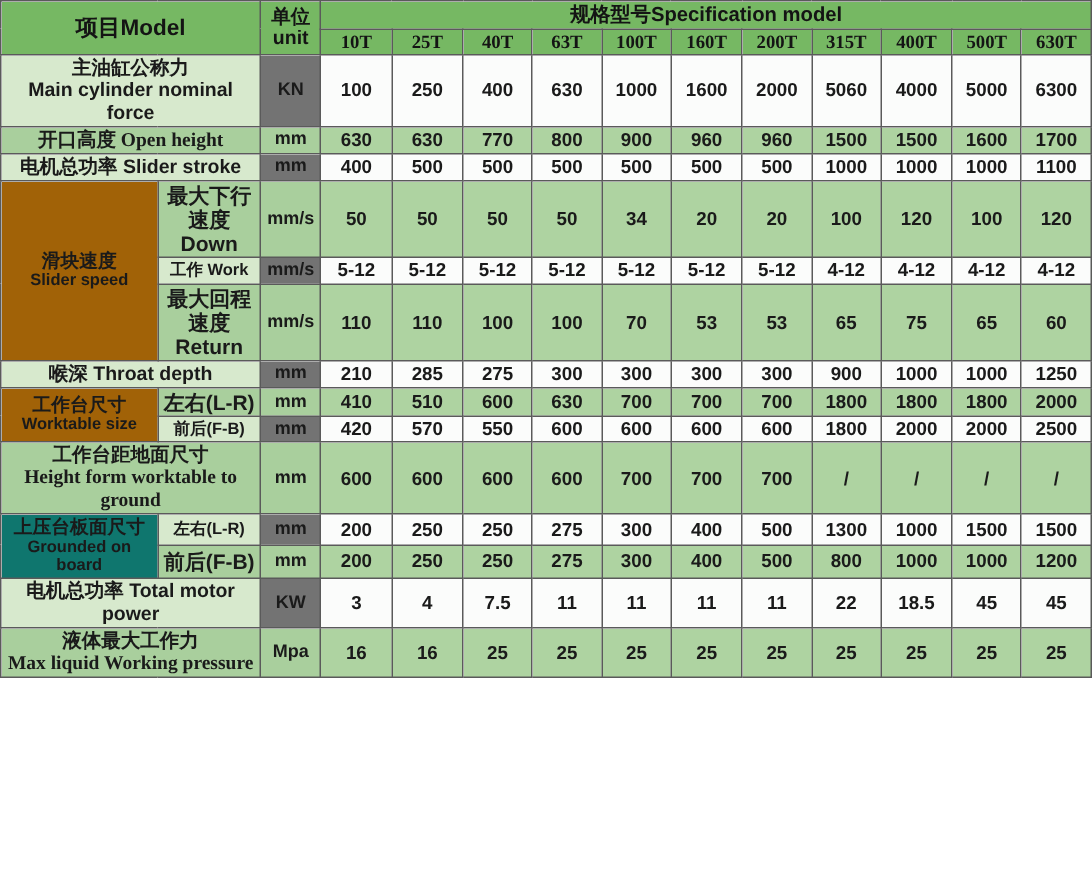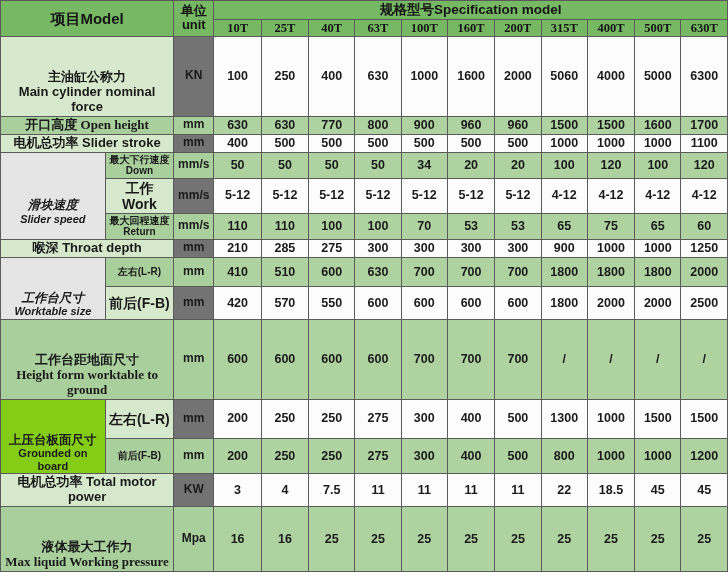--- a/index.html
+++ b/index.html
@@ -24,29 +24,29 @@
   }
   
   .hdr{background:#76b863;color:#141414;font-size:14px;}
   .hdr-model{font-size:15px;}
   .hdr-unit{font-size:13px;}
   .hdr-spec{font-size:13.5px;}
   .hdr-col{font-size:12.5px;font-family:Liberation Serif, serif;}
   
   .lbl-light{background:#d7e9cd;font-size:13px;}
   .lbl-mid{background:#a9cf9d;font-size:13px;font-family:Liberation Serif, serif;}
-  .sub-light{background:#d7e9cd;font-size:14px;margin-left:47px;}
-  .sub-mid{background:#a9cf9d;font-size:10px;}
+  .sub-light{background:#d7e9cd;font-size:11px;margin-left:47px;}
+  .sub-mid{background:#a9cf9d;font-size:14px;}
   .unit-light{background:#737373;font-size:12px;}
   .unit-mid{background:#a9cf9d;font-size:12px;}
   .val-light{background:#fbfcfb;font-size:12.5px;}
   .val-mid{background:#aed3a1;font-size:12.5px;}
-  .grp-light{background:#84cc16;font-size:12.5px;}
-  .grp-mid{background:#e5e5e5;font-size:12.5px;font-style:italic;}
-  .cn{display:block;margin-top:32px;}
+  .grp-light{background:#0f766e;font-size:12.5px;}
+  .grp-mid{background:#a16207;font-size:12.5px;}
+  .cn{display:block;}
   .en{display:block;}
   .one-line .cn,.one-line .en{display:inline;}
   .small-en{font-size:11px;}
 </style>
 </head>
 <body>
 
 <table id="spec-table">
   <colgroup>
     <col style="width:104px">

